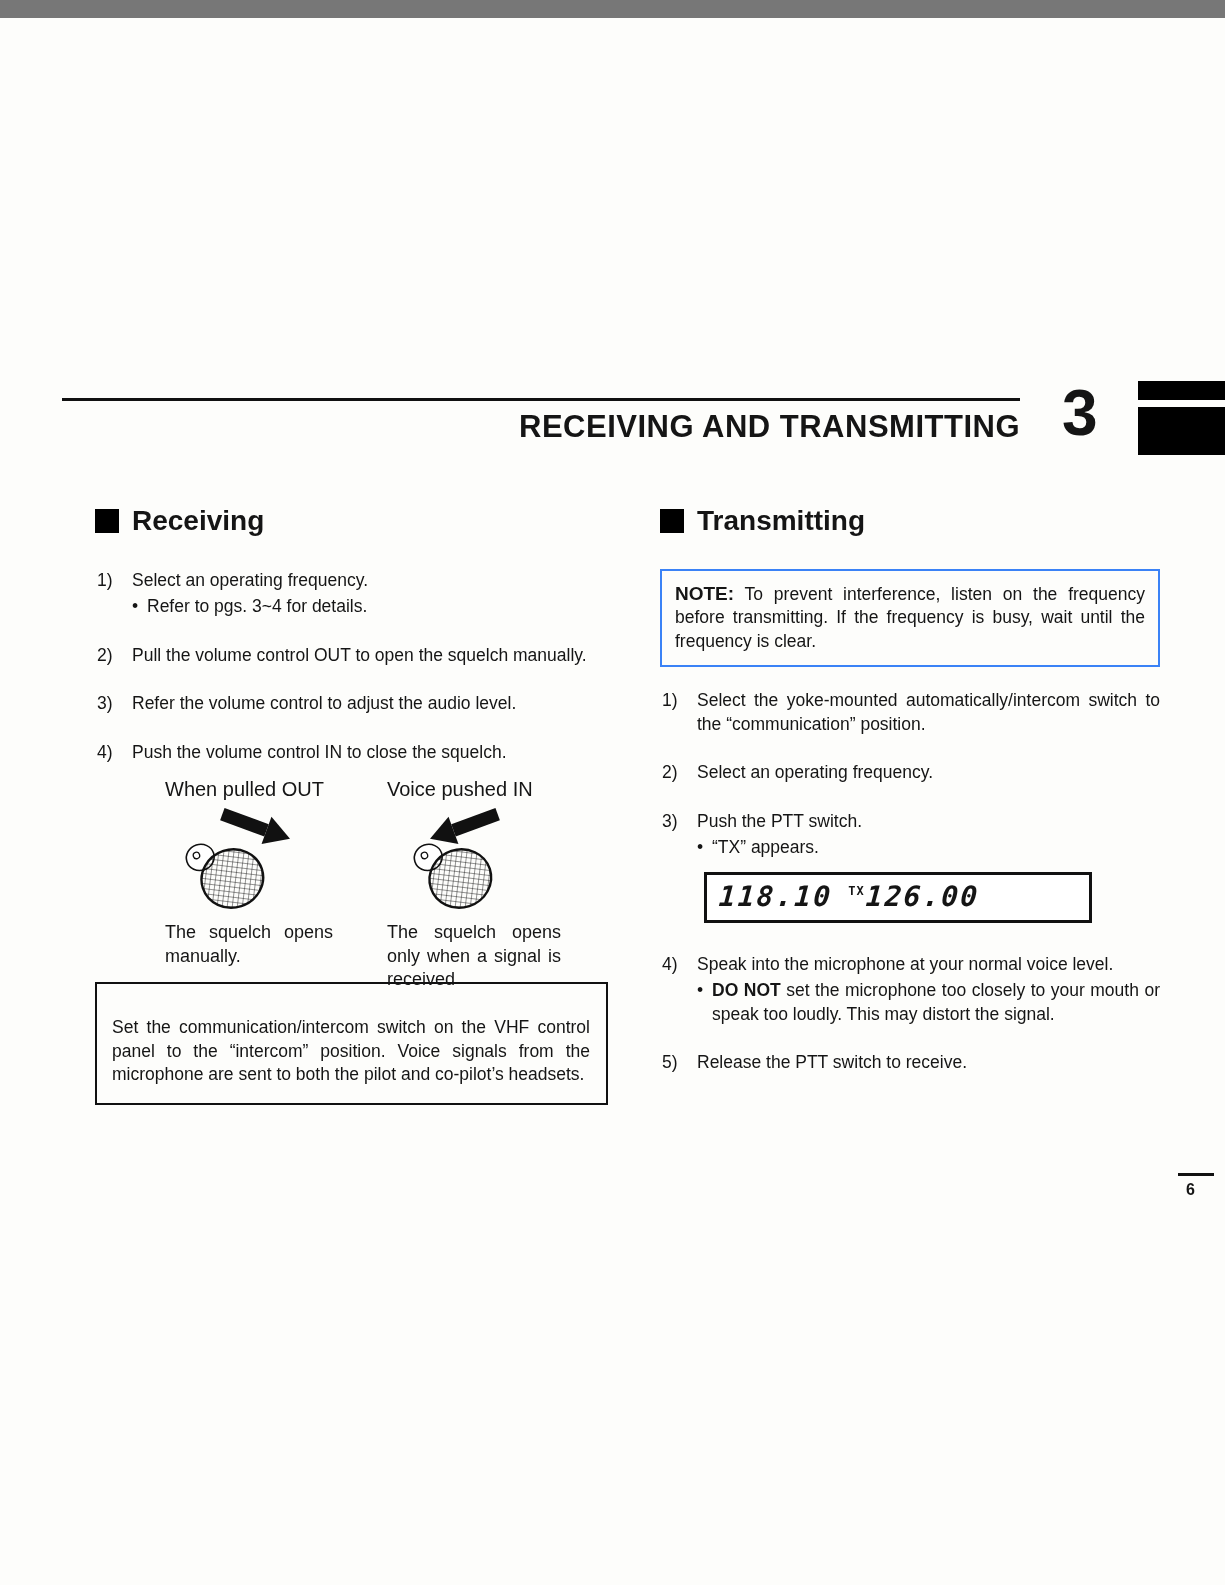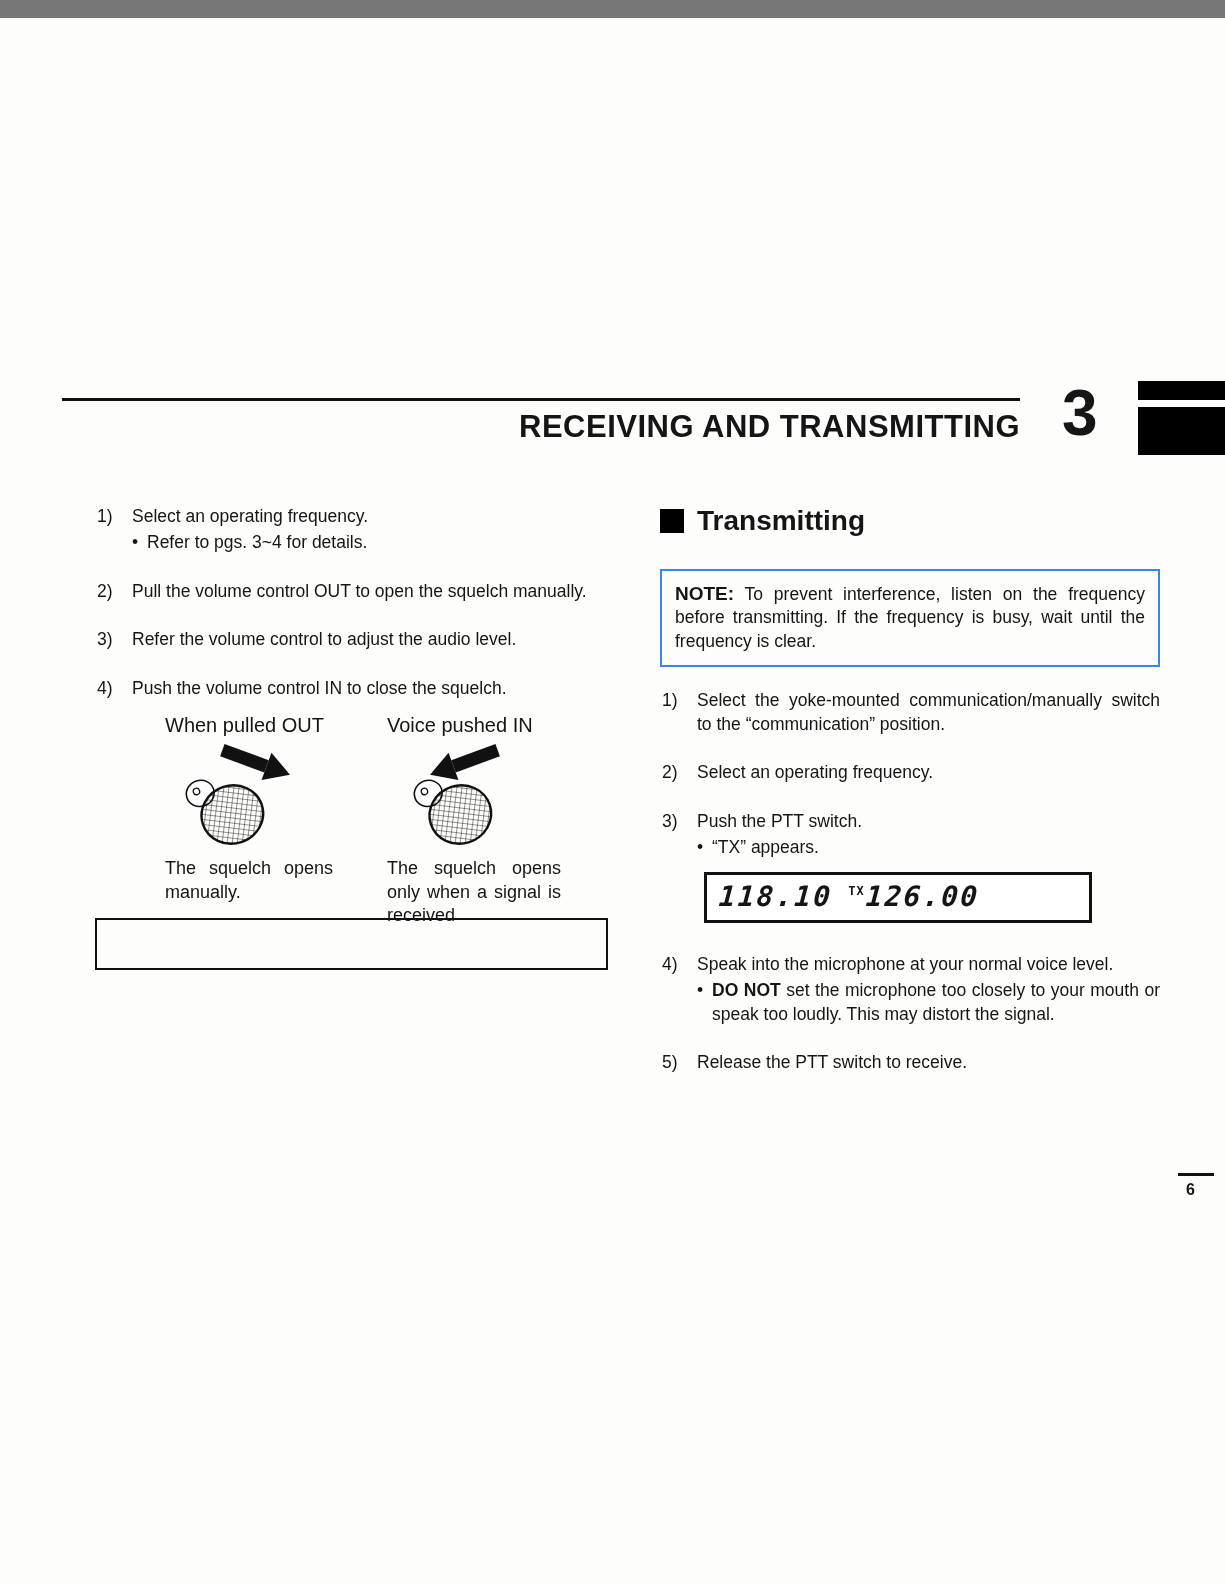--- a/index.html
+++ b/index.html
@@ -73,20 +73,24 @@
 <div class="page">
 
   <div class="header-rule"></div>
   <div class="page-title">RECEIVING AND TRANSMITTING</div>
   <div class="chapter-num">3</div>
   <div class="tab-a"></div>
   <div class="tab-b"></div>
 
   <div class="col-left">
 
+    <div class="section-heading">
+      <span class="heading-square"></span>
+      <span class="heading-text">Receiving</span>
+    </div>
 
     <div class="step">
       <span class="step-num">1)</span>
       <div class="step-body">
         <p class="step-text">Select an operating frequency.</p>
         <div class="bullet">
           <span class="bullet-dot"></span>
           <span class="bullet-text">Refer to pgs. 3~4 for details.</span>
         </div>
       </div>
@@ -162,39 +166,40 @@
             </g>
           </svg>
         </div>
         <p class="fig-caption">The squelch opens only when a signal is received</p>
       </div>
 
     </div>
 
     <div class="conv-box">
       <div class="box-gap"></div>
+      <p>Set the communication/intercom switch on the VHF control panel to the “intercom” position.  Voice signals from the microphone are sent to both the pilot and co-pilot’s headsets.</p>
     </div>
 
   </div>
 
   <div class="col-right">
 
     <div class="section-heading">
       <span class="heading-square"></span>
       <span class="heading-text">Transmitting</span>
     </div>
 
     <div class="note-box">
       <p><strong class="note-title">NOTE:</strong> <span>To prevent interference, listen on the frequency before transmitting.  If the frequency is busy, wait until the frequency is clear.</span></p>
     </div>
 
     <div class="step">
       <span class="step-num">1)</span>
       <div class="step-body">
-        <p class="step-text">Select the yoke-mounted communication/manually switch to the “communication” position.</p>
+        <p class="step-text">Select the yoke-mounted automatically/intercom switch to the “communication” position.</p>
       </div>
     </div>
 
     <div class="step">
       <span class="step-num">2)</span>
       <div class="step-body">
         <p class="step-text">Select an operating frequency.</p>
       </div>
     </div>
 

